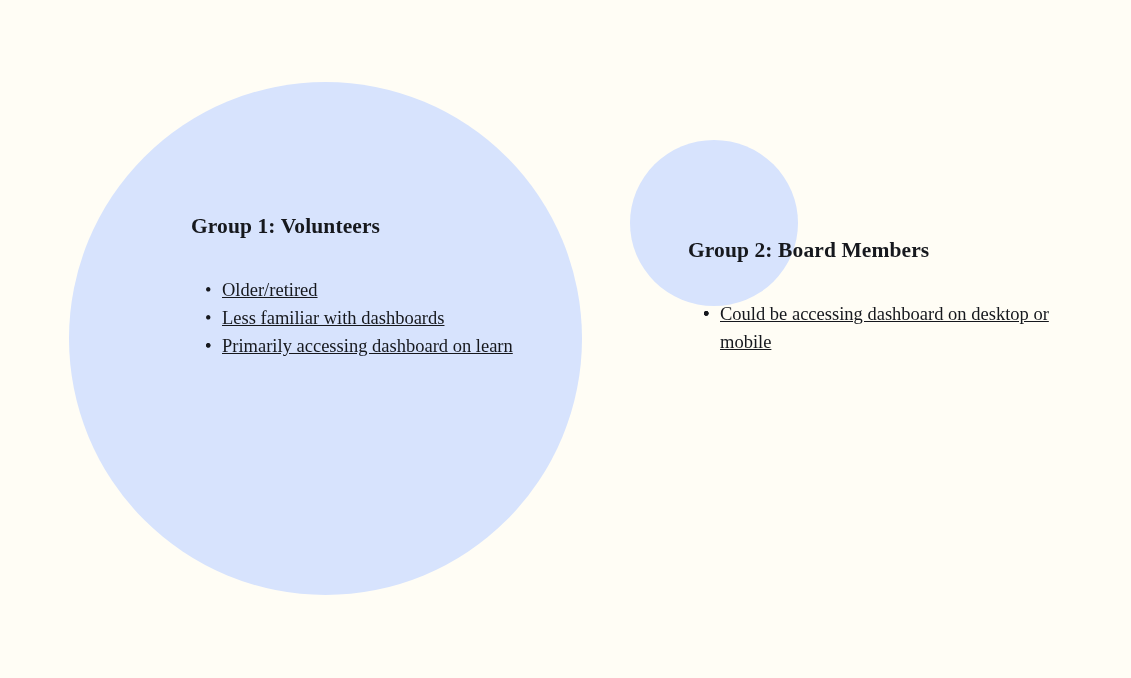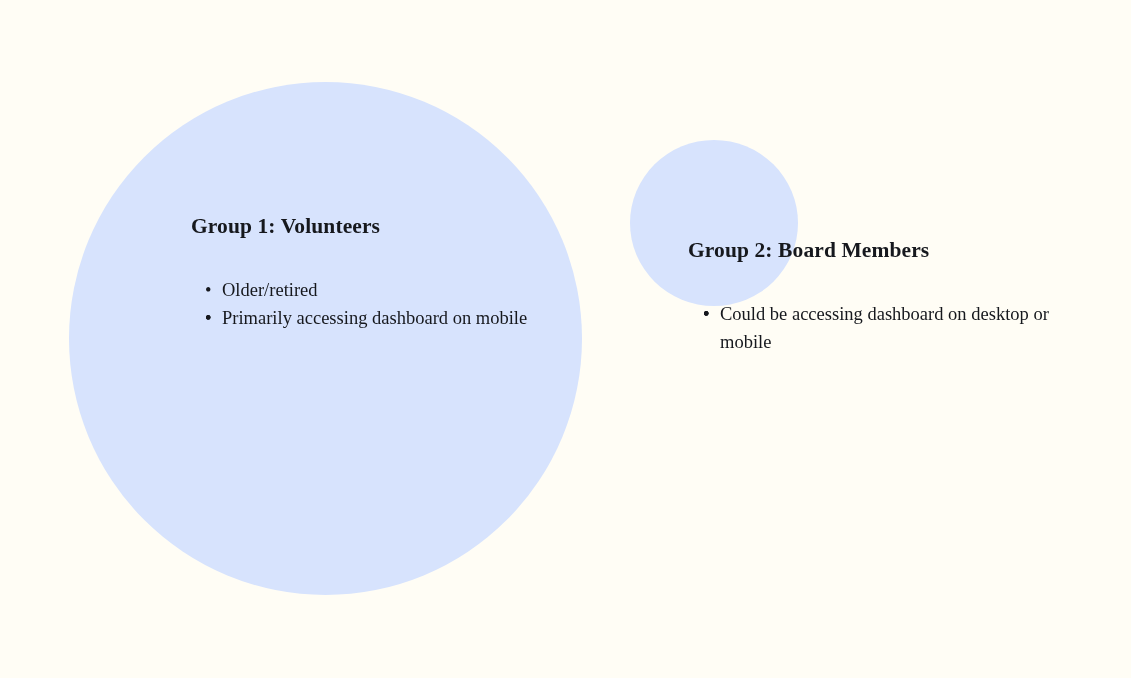--- a/index.html
+++ b/index.html
@@ -80,47 +80,49 @@
     margin: 0;
   }
   .group-list li .bullet-marker {
     position: absolute;
     left: 0;
     top: 0;
     line-height: 28px;
   }
   .bullet-text {
     display: inline;
+    text-decoration: underline;
   }
 </style>
 </head>
 <body>
 
 <div id="slide" style="background: rgb(255, 253, 245);">
 
   <div class="circle" id="circle-group-1" style="background: rgb(215, 227, 253);"></div>
 
   <div class="circle" id="circle-group-2" style="background: rgb(215, 227, 253);"></div>
 
   <div class="group-block" id="group-1-block" style="color: rgb(22, 24, 29);">
     <div class="group-title">Group 1: Volunteers</div>
     <ul class="group-list">
       <li>
         <span class="bullet-marker">•</span>
         <span class="bullet-text">Older/retired</span>
       </li>
       <li>
         <span class="bullet-marker">•</span>
+        <span class="bullet-text">Less familiar with dashboards</span>
       </li>
       <li>
         <span class="bullet-marker">•</span>
       </li>
       <li>
         <span class="bullet-marker">•</span>
-        <span class="bullet-text">Primarily accessing dashboard on mobile</span>
+        <span class="bullet-text">Primarily accessing dashboard on learn</span>
       </li>
     </ul>
   </div>
 
   <div class="group-block" id="group-2-block" style="color: rgb(22, 24, 29);">
     <div class="group-title">Group 2: Board Members</div>
     <ul class="group-list">
       <li>
         <span class="bullet-marker">•</span>
       </li>

